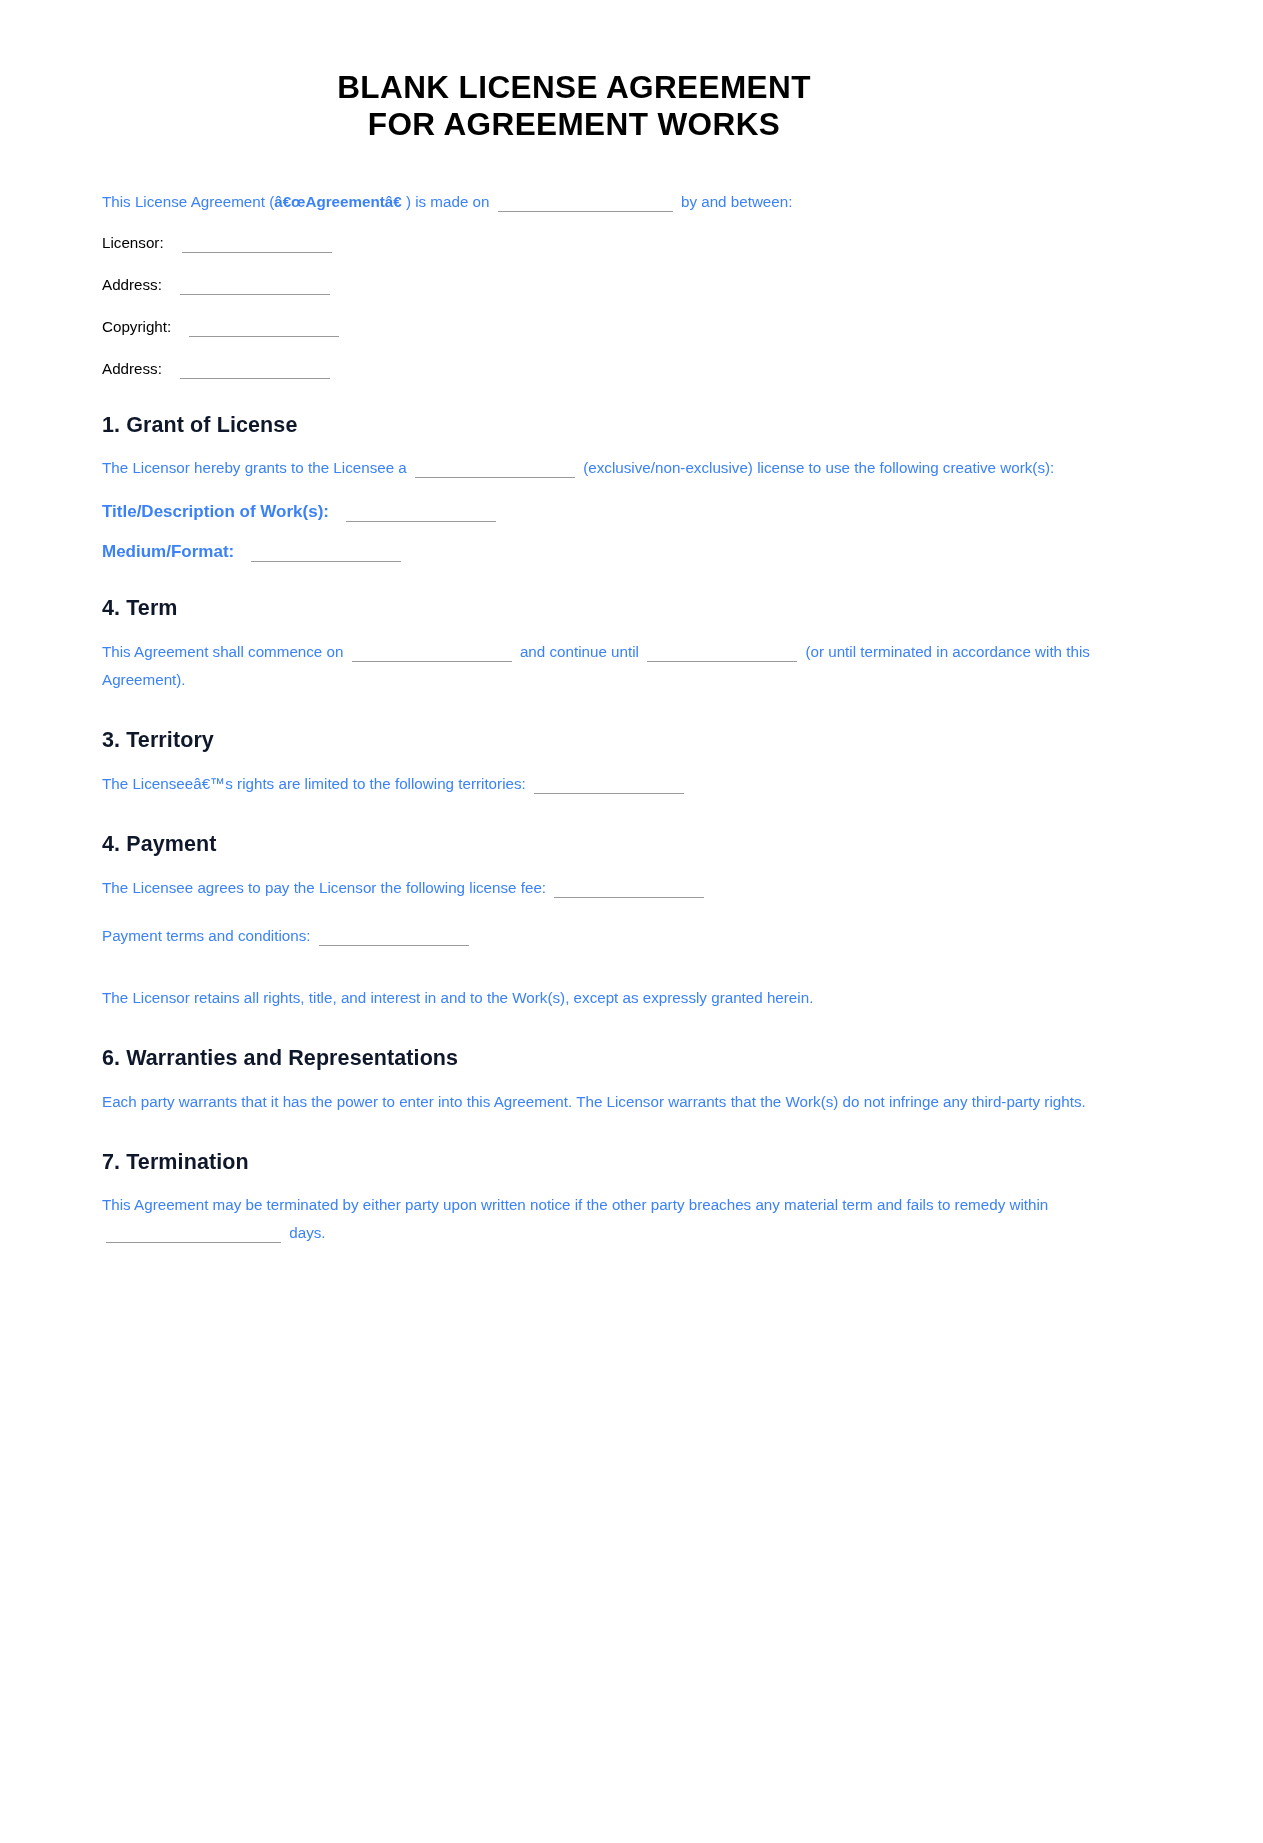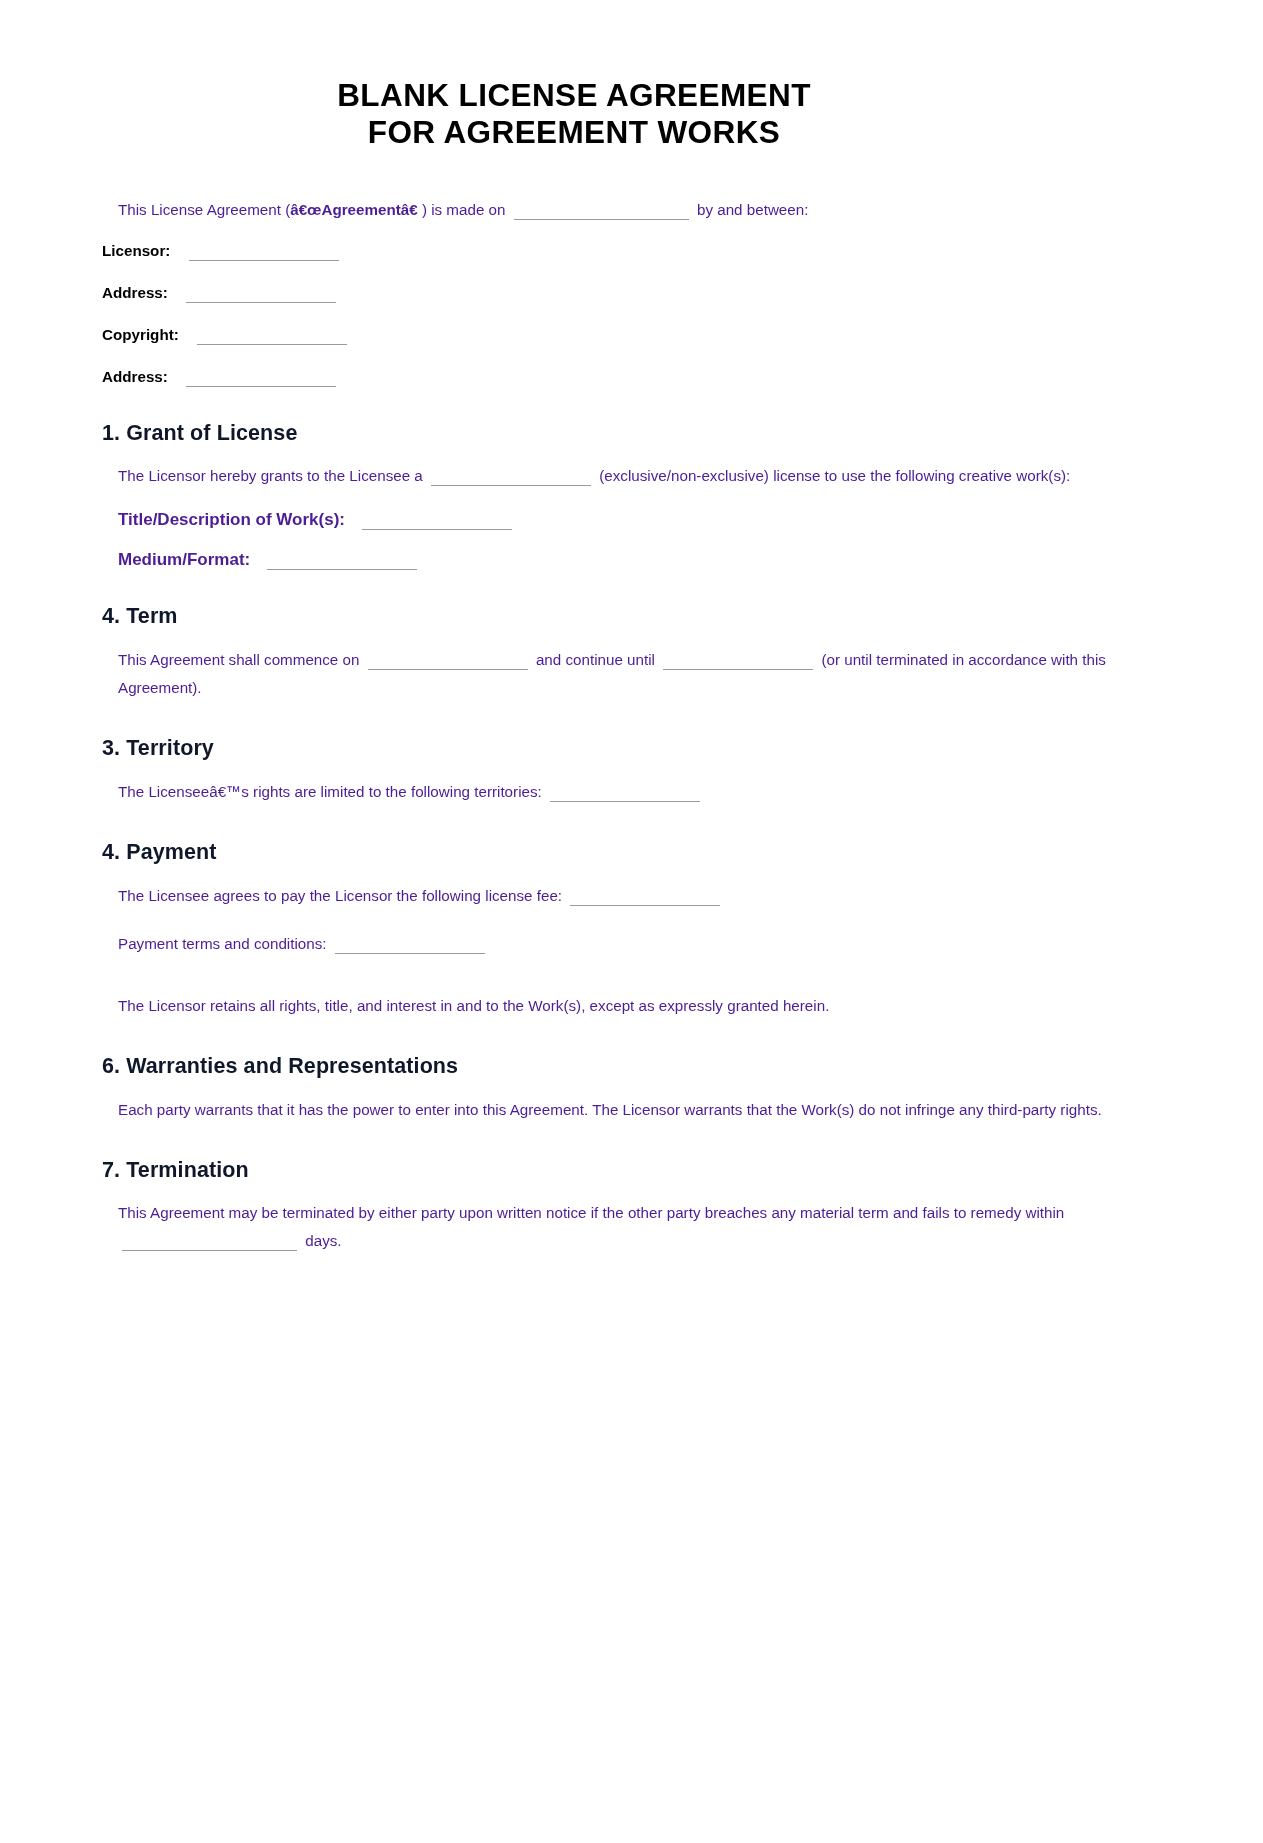--- a/index.html
+++ b/index.html
@@ -30,36 +30,36 @@
   }
 
   
   .doc-title {
     text-align: center;
     font-size: 31.5px;
     font-weight: bold;
     line-height: 1.17;
     letter-spacing: 0.4px;
     color: #000;
-    margin: 8px;
+    margin: 0;
     padding-top: 69px;
     width: 980px;
     margin-left: -18px;
   }
   .doc-title .line {
     display: block;
     white-space: nowrap;
   }
 
   
   .para {
     font-size: 15.2px;
     line-height: 28px;
-    color: #4c1d95;
-    margin: 16px;
+    color: #3b82f6;
+    margin: 0;
   }
   .intro {
     margin-top: 45px;
   }
   b, .bold {
     font-weight: bold;
   }
 
   
   .blank {
@@ -77,21 +77,21 @@
   .fields {
     margin-top: 18px;
   }
   .field-row {
     font-size: 15.2px;
     line-height: 18px;
     margin-bottom: 23px;
     white-space: nowrap;
   }
   .field-label {
-    font-weight: bold;
+    font-weight: normal;
     color: #000;
     display: inline-block;
   }
   .field-row .blank {
     margin-left: 14px;
   }
 
   
   .section {
     margin-top: 34px;

